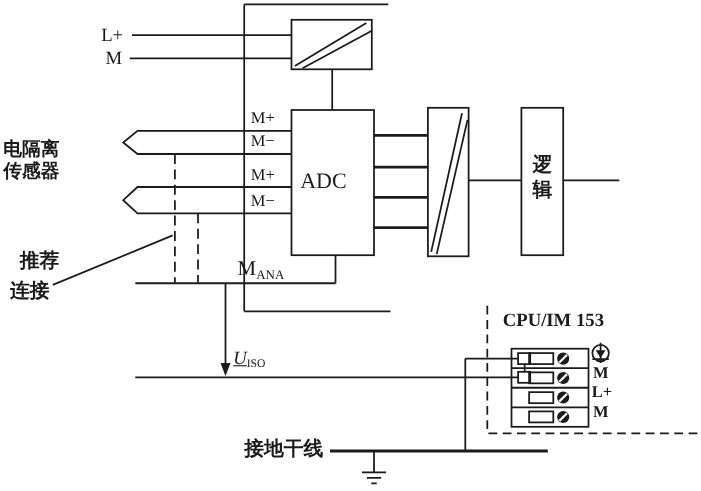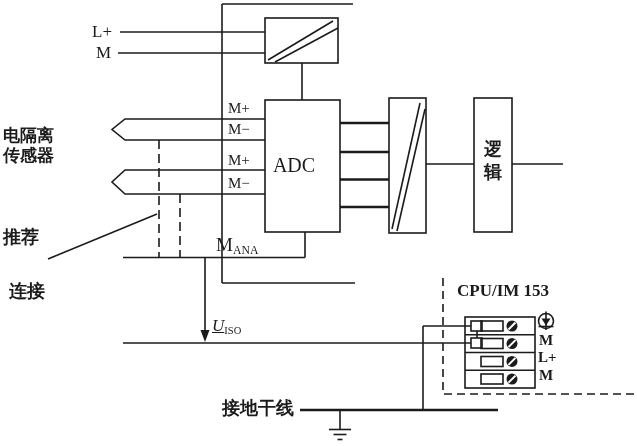--- a/index.html
+++ b/index.html
@@ -114,22 +114,22 @@
       <path d="M337.5,439.5 H342.5"></path>
     </g>
   </svg>
 
   <div class="lbl serif" style="left:92px;top:23px;font-size:17px;">L+</div>
   <div class="lbl serif" style="left:96px;top:44px;font-size:17px;">M</div>
 
   <div class="lbl cjk" style="left:3px;top:127px;font-size:17px;">电隔离</div>
   <div class="lbl cjk" style="left:3px;top:147px;font-size:17px;text-align:right;">传感器</div>
 
-  <div class="lbl cjk" style="left:3px;top:228px;font-size:18px;">推荐</div>
-  <div class="lbl cjk" style="left:9px;top:255px;font-size:18px;margin-top:27px;">连接</div>
+  <div class="lbl cjk" style="left:18px;top:228px;font-size:18px;">推荐</div>
+  <div class="lbl cjk" style="left:9px;top:255px;font-size:18px;">连接</div>
 
   <div class="lbl serif" style="left:228px;top:101px;font-size:15px;">M+</div>
   <div class="lbl serif" style="left:228px;top:122px;font-size:15px;">M−</div>
   <div class="lbl serif" style="left:228px;top:153px;font-size:15px;">M+</div>
   <div class="lbl serif" style="left:228px;top:176px;font-size:15px;">M−</div>
 
   <div class="lbl serif ctr" style="left:265px;top:155px;width:58px;font-size:20px;">ADC</div>
 
   <div class="lbl serif" style="left:216px;top:235px;font-size:19px;"><span>M</span><span class="sub">ANA</span></div>
 

